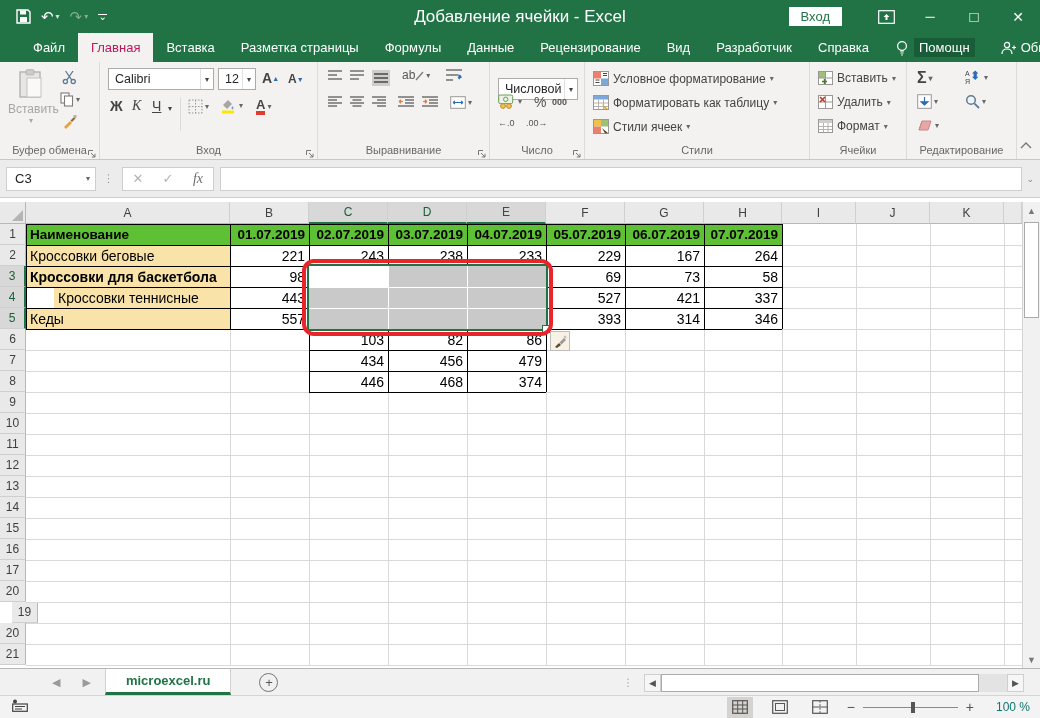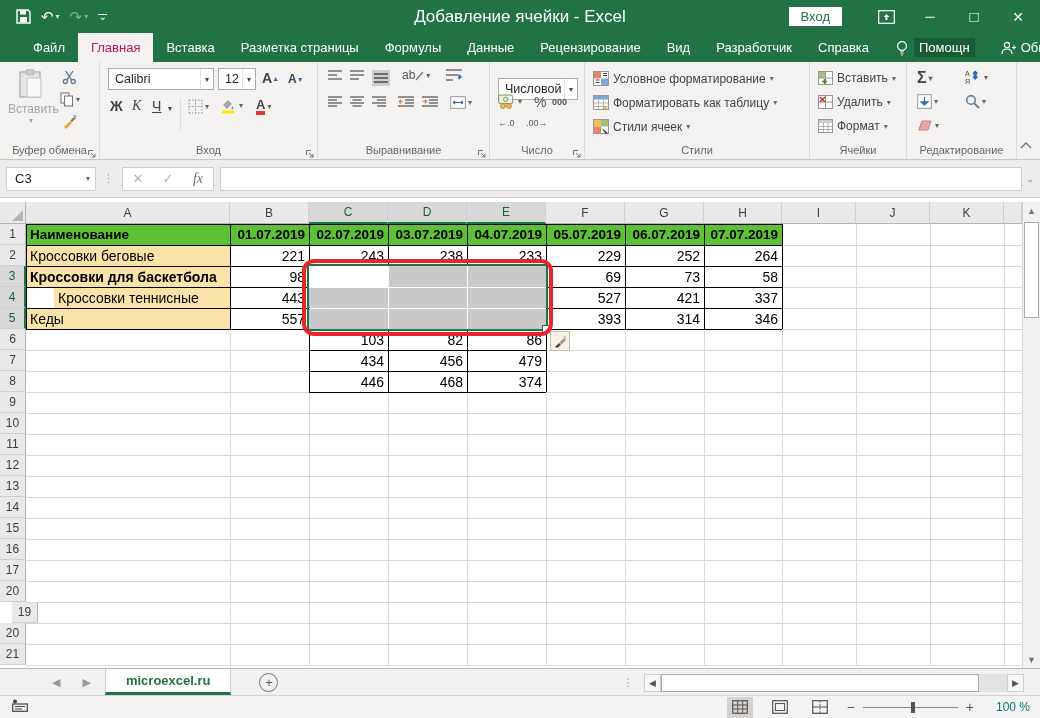--- a/index.html
+++ b/index.html
@@ -573,21 +573,21 @@
       <div class="dcell hdr right" style="left: 467px; top: 26px; width: 79px; height: 21px;">04.07.2019</div>
       <div class="dcell hdr right" style="left: 546px; top: 26px; width: 79px; height: 21px;">05.07.2019</div>
       <div class="dcell hdr right" style="left: 625px; top: 26px; width: 79px; height: 21px;">06.07.2019</div>
       <div class="dcell hdr right" style="left: 704px; top: 26px; width: 78px; height: 21px;">07.07.2019</div>
       <div class="dcell name left" style="left: 26px; top: 47px; width: 204px; height: 21px;">Кроссовки беговые</div>
       <div class="dcell right" style="left: 230px; top: 47px; width: 79px; height: 21px;">221</div>
       <div class="dcell right" style="left: 309px; top: 47px; width: 79px; height: 21px;">243</div>
       <div class="dcell right" style="left: 388px; top: 47px; width: 79px; height: 21px;">238</div>
       <div class="dcell right" style="left: 467px; top: 47px; width: 79px; height: 21px;">233</div>
       <div class="dcell right" style="left: 546px; top: 47px; width: 79px; height: 21px;">229</div>
-      <div class="dcell right" style="left: 625px; top: 47px; width: 79px; height: 21px;">252</div>
+      <div class="dcell right" style="left: 625px; top: 47px; width: 79px; height: 21px;">167</div>
       <div class="dcell right" style="left: 704px; top: 47px; width: 78px; height: 21px;">264</div>
       <div class="dcell name left" style="left: 26px; top: 68px; width: 204px; height: 21px; font-weight: bold;">Кроссовки для баскетбола</div>
       <div class="dcell right" style="left: 230px; top: 68px; width: 79px; height: 21px;">98</div>
       <div class="dcell right" style="left: 546px; top: 68px; width: 79px; height: 21px;">69</div>
       <div class="dcell right" style="left: 625px; top: 68px; width: 79px; height: 21px;">73</div>
       <div class="dcell right" style="left: 704px; top: 68px; width: 78px; height: 21px;">58</div>
       <div class="dcell name left" style="left: 26px; top: 89px; width: 204px; height: 21px; margin-left: 28px;">Кроссовки теннисные</div>
       <div class="dcell right" style="left: 230px; top: 89px; width: 79px; height: 21px;">443</div>
       <div class="dcell right" style="left: 546px; top: 89px; width: 79px; height: 21px;">527</div>
       <div class="dcell right" style="left: 625px; top: 89px; width: 79px; height: 21px;">421</div>

